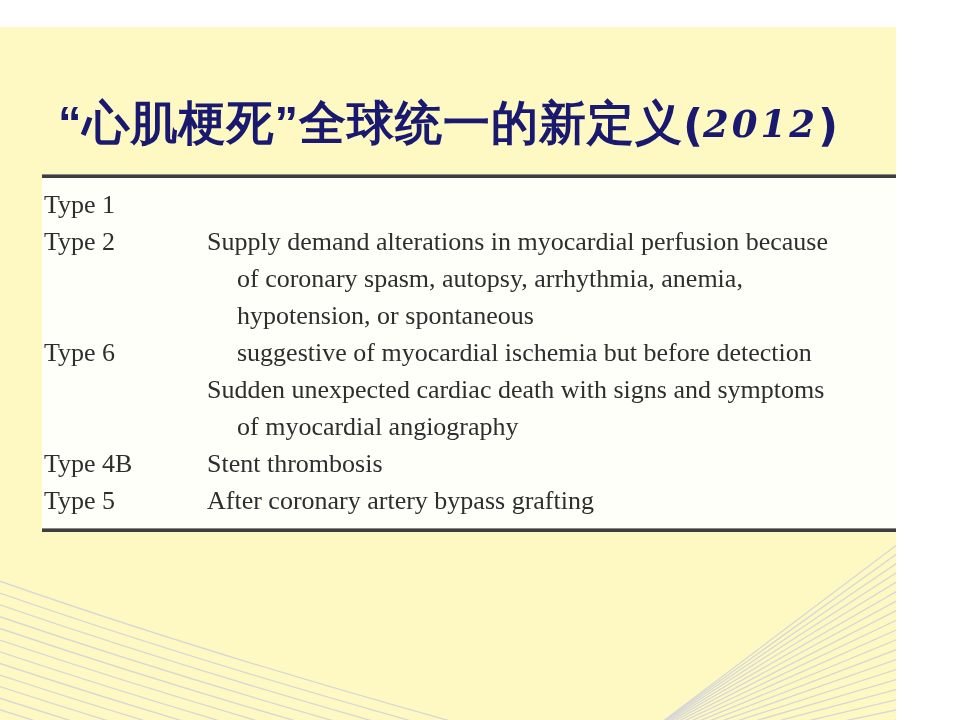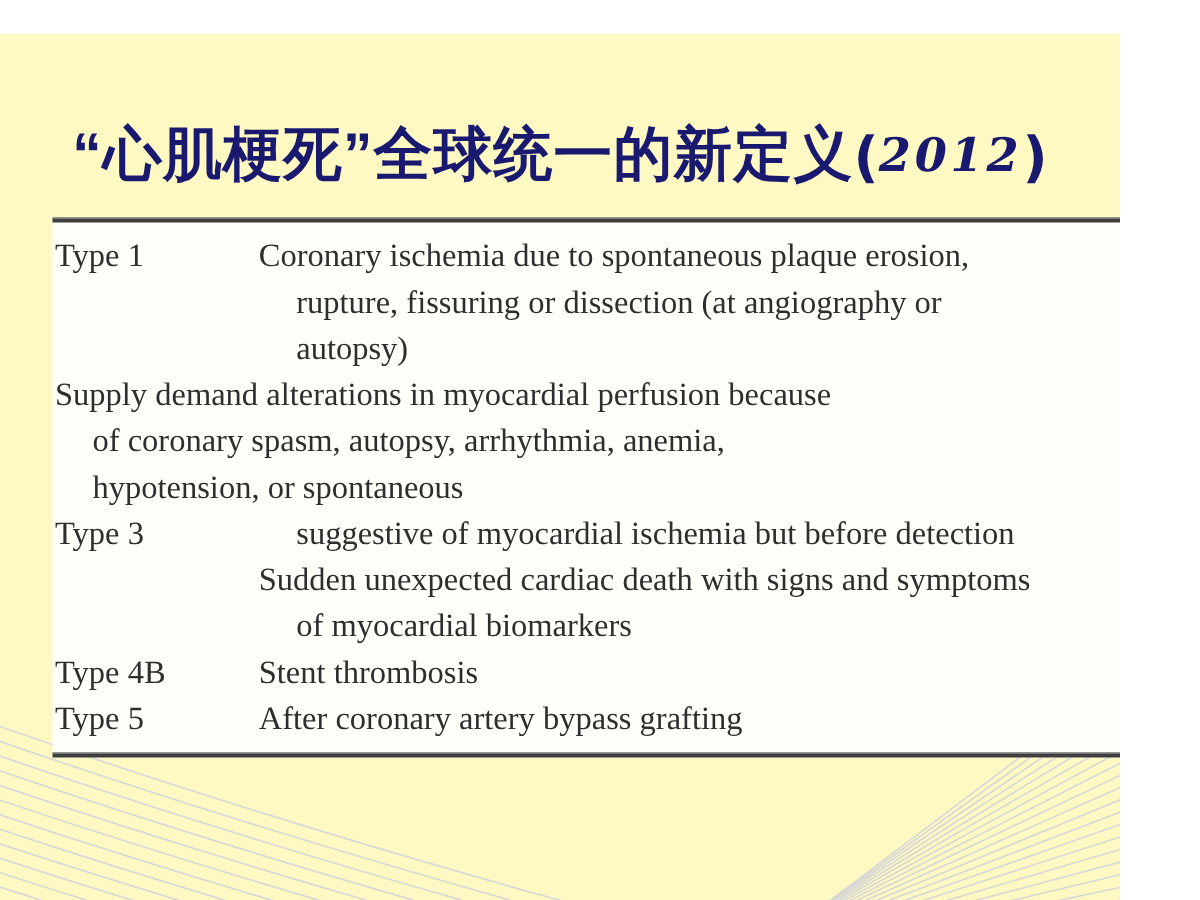--- a/index.html
+++ b/index.html
@@ -136,41 +136,37 @@
   <h1 class="title">
     <span class="title-main">“心肌梗死”全球统一的新定义</span><span class="title-paren">(</span><span class="title-year">2012</span><span class="title-paren">)</span>
   </h1>
 
   <div class="mi-table">
     <div class="rule"></div>
     <div class="rows">
 
       <div class="row">
         <div class="type-col">Type 1</div>
-        <div class="desc-col">
-          <div class="desc-line">Coronary ischemia due to spontaneous plaque erosion,</div>
-          <div class="desc-line cont">rupture, fissuring or dissection (at angiography or</div>
-          <div class="desc-line cont">autopsy)</div>
-        </div>
       </div>
 
       <div class="row">
+        <div class="type-col">Type 2</div>
         <div class="desc-col">
           <div class="desc-line">Supply demand alterations in myocardial perfusion because</div>
           <div class="desc-line cont">of coronary spasm, autopsy, arrhythmia, anemia,</div>
           <div class="desc-line cont">hypotension, or spontaneous</div>
         </div>
       </div>
 
       <div class="row">
-        <div class="type-col">Type 3</div>
+        <div class="type-col">Type 6</div>
         <div class="desc-col">
           <div class="desc-line cont">suggestive of myocardial ischemia but before detection</div>
           <div class="desc-line">Sudden unexpected cardiac death with signs and symptoms</div>
-          <div class="desc-line cont">of myocardial biomarkers</div>
+          <div class="desc-line cont">of myocardial angiography</div>
         </div>
       </div>
 
 
       <div class="row">
         <div class="type-col">Type 4B</div>
         <div class="desc-col">
           <div class="desc-line">Stent thrombosis</div>
         </div>
       </div>

